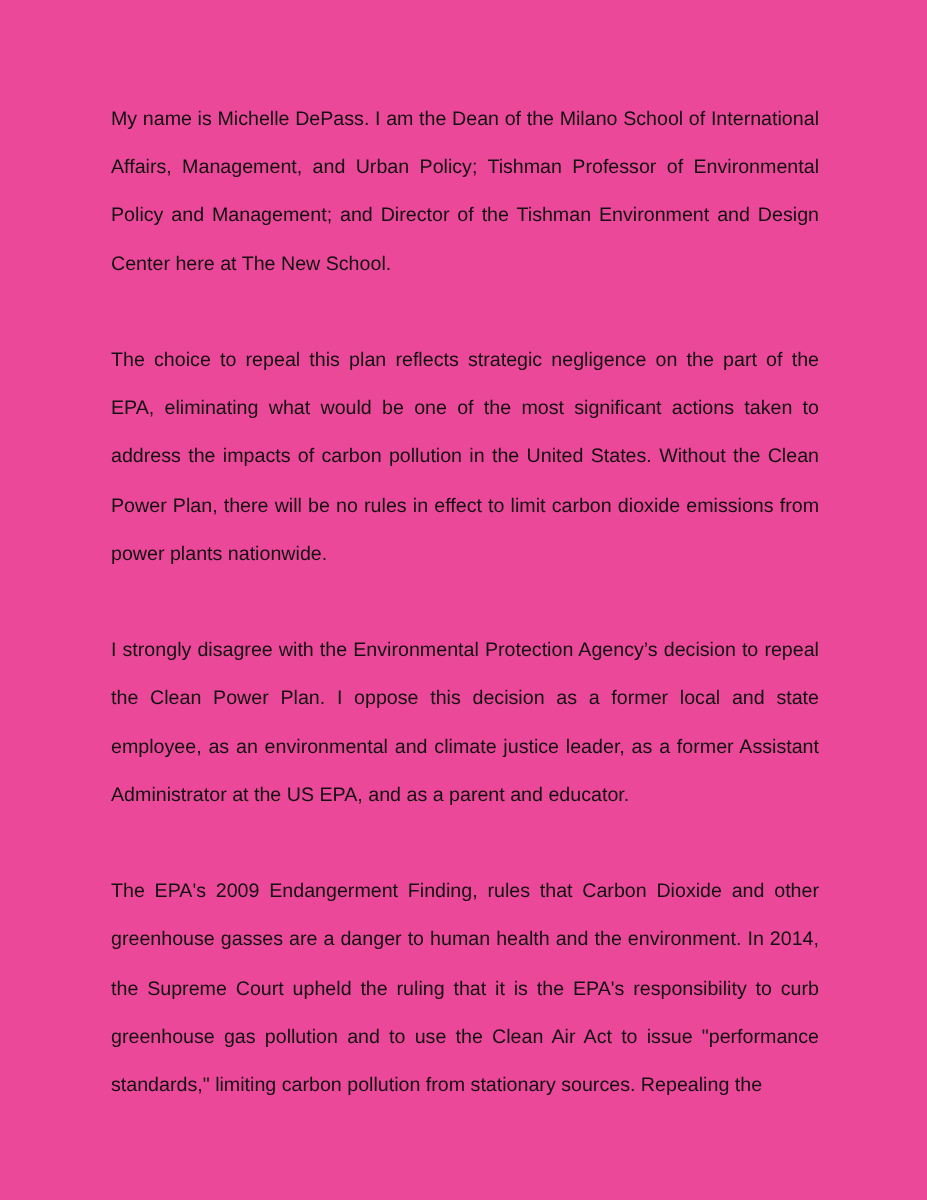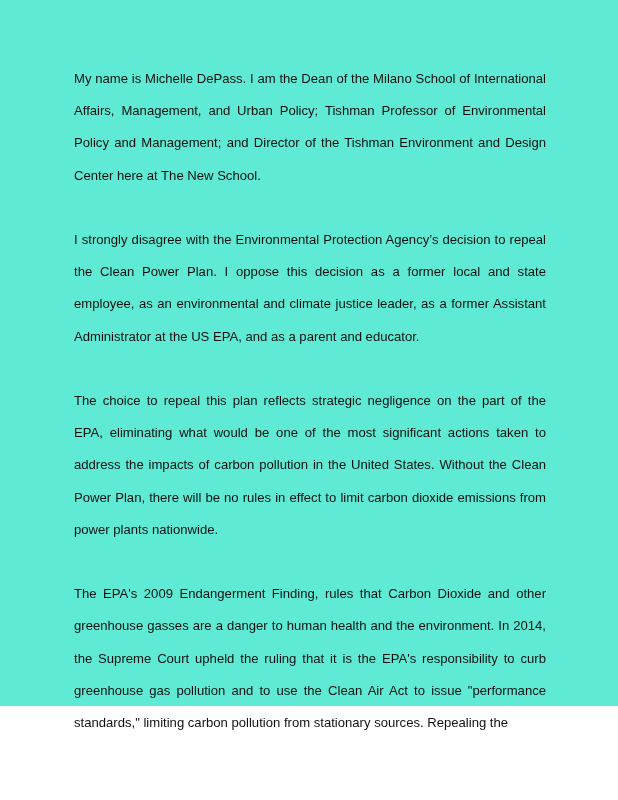--- a/index.html
+++ b/index.html
@@ -11,22 +11,22 @@
       width: 618px;
       height: 800px;
       overflow: hidden;
       position: relative;
     }
     .page {
       position: absolute;
       left: 0;
       top: 0;
       width: 618px;
-      height: 706px;
-      background: #5eead4;
+      height: 800px;
+      background: #ec4899;
     }
     .content {
       position: absolute;
       left: 74px;
       top: 63px;
       width: 472px;
       font-family: "Liberation Sans", sans-serif;
       font-size: 13.1px;
       line-height: 32.2px;
       color: #111111;
@@ -36,17 +36,17 @@
       margin: 0 0 32.2px 0;
       padding: 0;
     }
   </style>
 </head>
 <body>
 
 <div class="page">
   <div class="content">
     <p class="para">My name is Michelle DePass. I am the Dean of the Milano School of International Affairs, Management, and Urban Policy; Tishman Professor of Environmental Policy and Management; and Director of the Tishman Environment and Design Center here at The New School.</p>
+    <p class="para">The choice to repeal this plan reflects strategic negligence on the part of the EPA, eliminating what would be one of the most significant actions taken to address the impacts of carbon pollution in the United States. Without the Clean Power Plan, there will be no rules in effect to limit carbon dioxide emissions from power plants nationwide.</p>
     <p class="para">I strongly disagree with the Environmental Protection Agency’s decision to repeal the Clean Power Plan. I oppose this decision as a former local and state employee, as an environmental and climate justice leader, as a former Assistant Administrator at the US EPA, and as a parent and educator.</p>
-    <p class="para">The choice to repeal this plan reflects strategic negligence on the part of the EPA, eliminating what would be one of the most significant actions taken to address the impacts of carbon pollution in the United States. Without the Clean Power Plan, there will be no rules in effect to limit carbon dioxide emissions from power plants nationwide.</p>
     <p class="para">The EPA's 2009 Endangerment Finding, rules that Carbon Dioxide and other greenhouse gasses are a danger to human health and the environment. In 2014, the Supreme Court upheld the ruling that it is the EPA's responsibility to curb greenhouse gas pollution and to use the Clean Air Act to issue "performance standards," limiting carbon pollution from stationary sources. Repealing the</p>
   </div>
 </div>
 
 </body></html>

